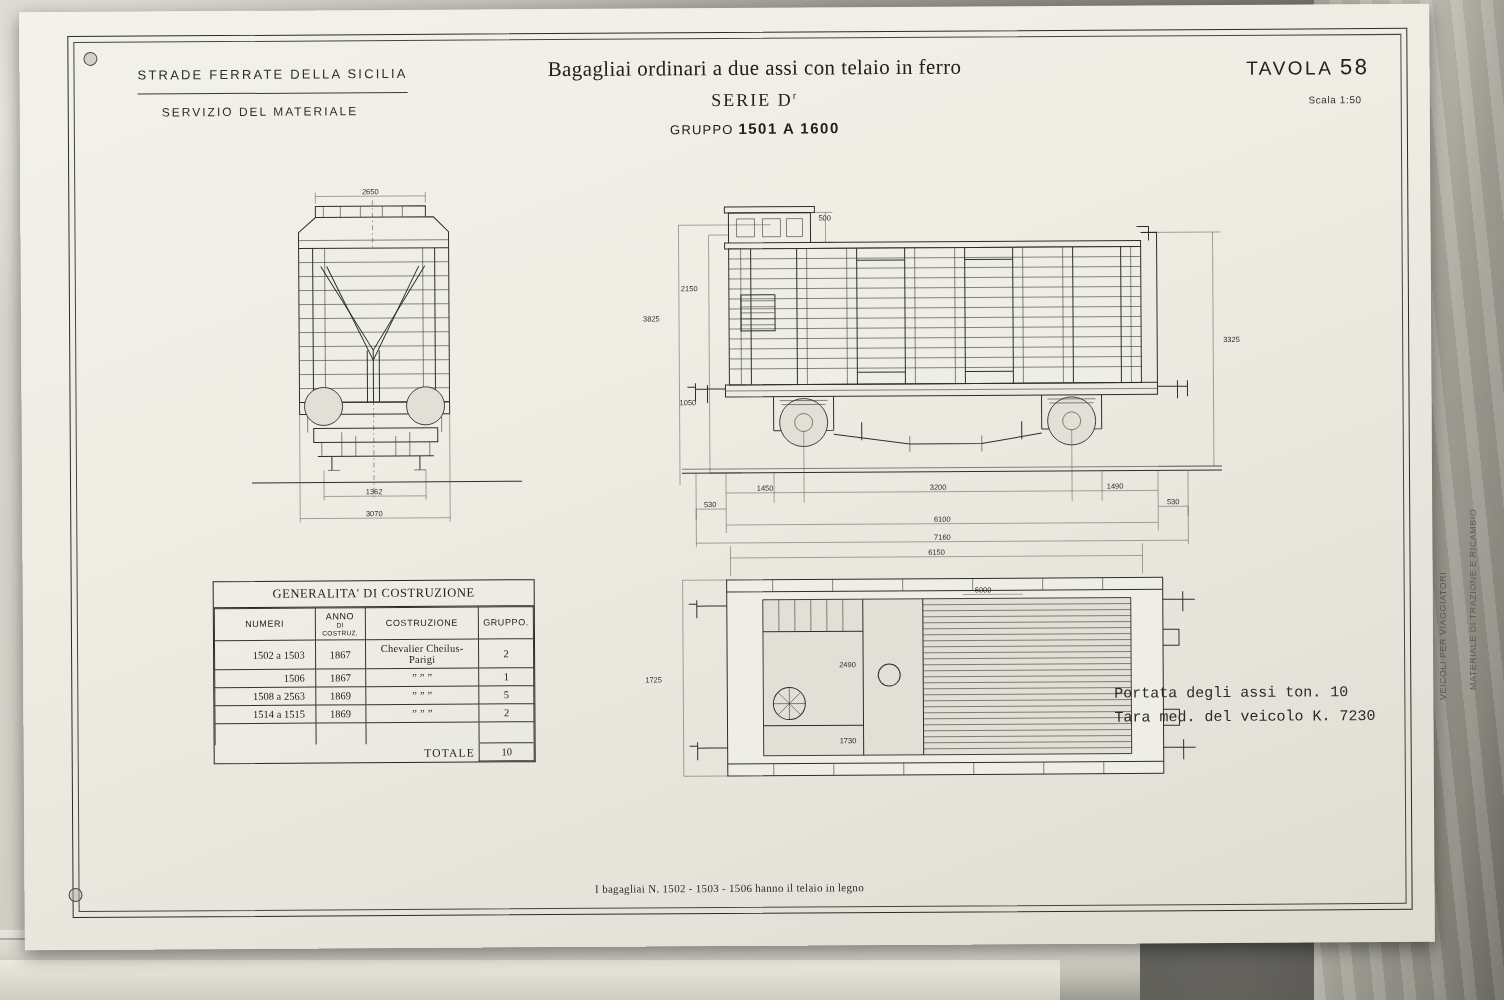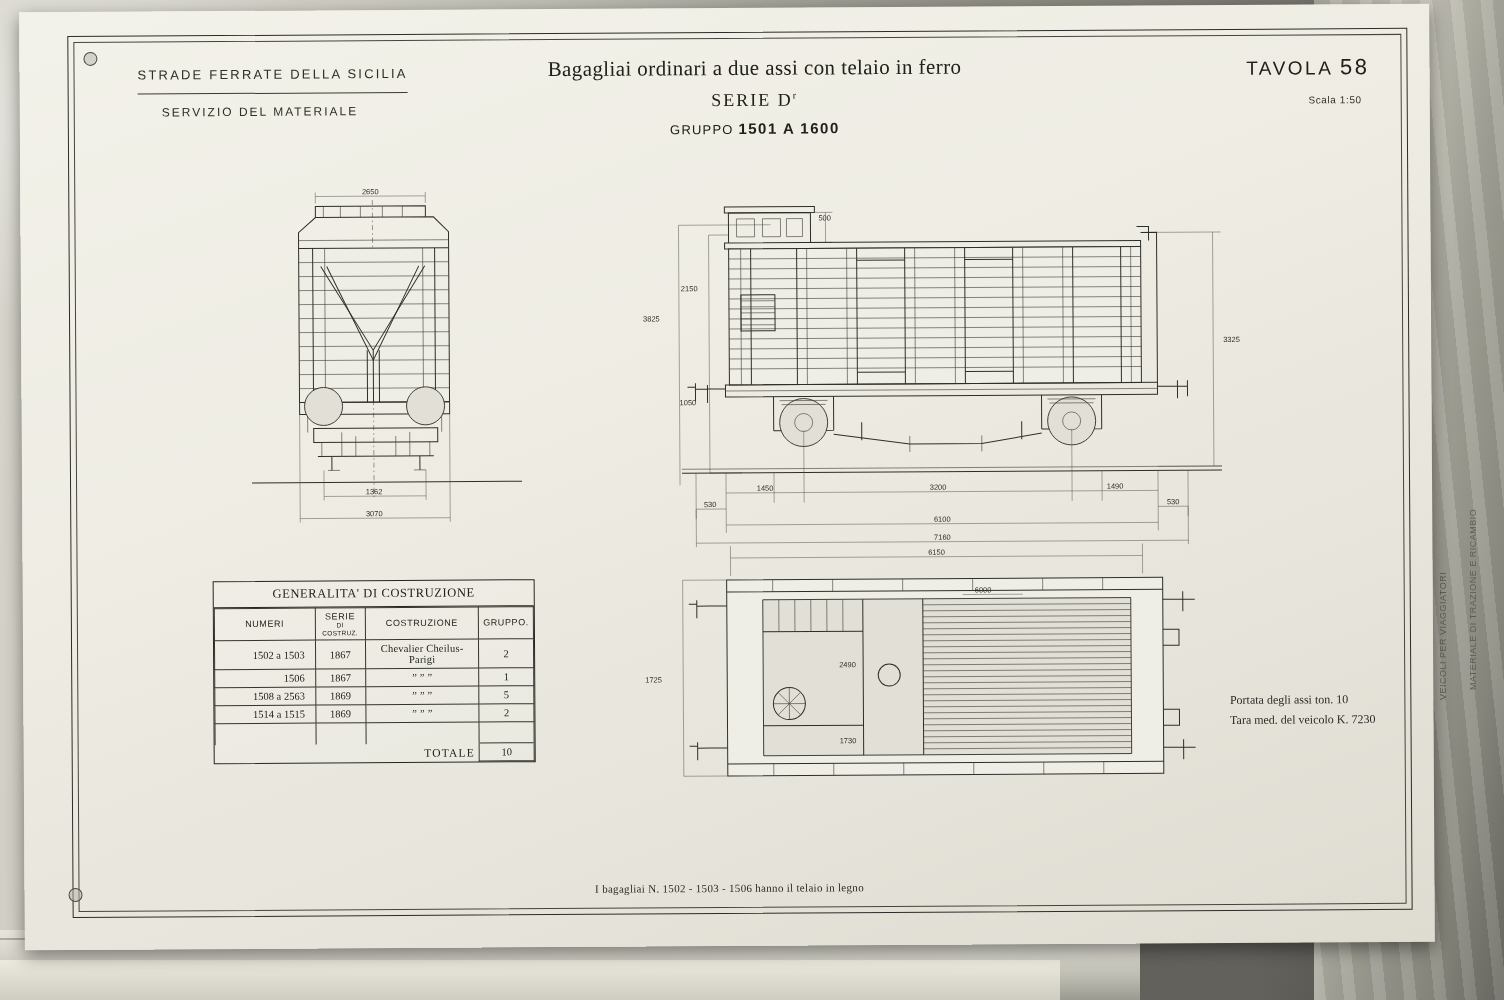--- a/index.html
+++ b/index.html
@@ -58,22 +58,22 @@
      font-family:"Liberation Sans",sans-serif;letter-spacing:1.2px;}
   .title-gruppo b{font-size:15px;letter-spacing:1.5px;text-align:right;}
   .tavola{position:absolute;right:60px;top:50px;font-size:19px;color:#20201c;letter-spacing:2.5px;
      font-family:"Liberation Sans",sans-serif;}
   .tavola .big{font-size:22px;}
   .scala{position:absolute;right:68px;top:90px;font-size:10px;color:#33332e;letter-spacing:.6px;margin-left:12px;}
 
   .footnote{position:absolute;left:0;right:0;bottom:52px;text-align:center;font-size:11px;color:#2b2b26;
      font-family:"Liberation Serif",serif;letter-spacing:.3px;}
 
-  .portata{position:absolute;right:58px;bottom:212px;font-size:12px;color:#2b2b26;line-height:1.65;
-     font-family:Liberation Serif, serif;white-space:nowrap;text-align:left;}
+  .portata{position:absolute;right:58px;bottom:212px;font-size:15px;color:#2b2b26;line-height:1.65;
+     font-family:Liberation Mono, monospace;white-space:nowrap;text-align:left;}
 
   
   .tbl{position:absolute;left:190px;top:570px;width:320px;border:1.3px solid #262622;background:rgba(255,255,255,.12);}
   .tbl .cap{text-align:center;font-size:12.5px;padding:5px 0 5px;border-bottom:1px solid #262622;
      letter-spacing:.6px;color:#1e1e1a;font-family:"Liberation Serif",serif;}
   table{border-collapse:collapse;width:100%;font-family:"Liberation Serif",serif;color:#1e1e1a;}
   th,td{border:1px solid #35352f;font-size:10.5px;padding:3px 4px;text-align:center;}
   th{font-size:9px;letter-spacing:.6px;font-family:"Liberation Sans",sans-serif;font-weight:normal;line-height:1.15;}
   th .sub{font-size:6.5px;display:block;letter-spacing:.3px;}
   td.num{text-align:right;padding-right:10px;white-space:nowrap;}
@@ -284,21 +284,21 @@
     <text class="dim" x="216" y="132">2490</text>
     <text class="dim" x="216" y="208">1730</text>
   </svg>
 
   <div class="tbl">
     <div class="cap">GENERALITA' DI COSTRUZIONE</div>
     <table>
       <thead>
         <tr>
           <th style="width:33%"><span>NUMERI</span></th>
-          <th style="width:16%"><span>SERIE</span><span class="sub">DI COSTRUZ.</span></th>
+          <th style="width:16%"><span>ANNO</span><span class="sub">DI COSTRUZ.</span></th>
           <th style="width:37%"><span>COSTRUZIONE</span></th>
           <th style="width:14%"><span>GRUPPO.</span></th>
         </tr>
       </thead>
       <tbody>
         <tr>
           <td class="num">1502 a 1503</td>
           <td>1867</td>
           <td class="costr">Chevalier Cheilus-Parigi</td>
           <td>2</td>

